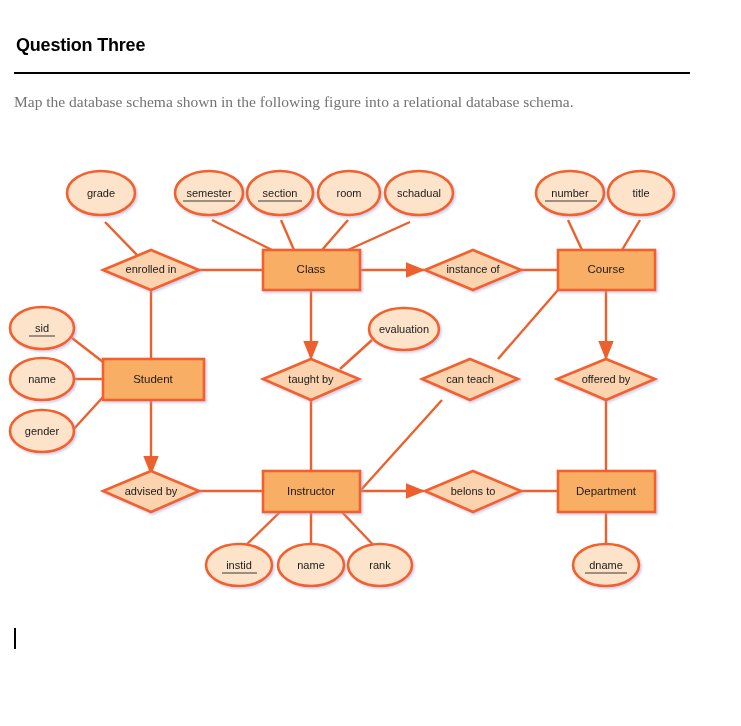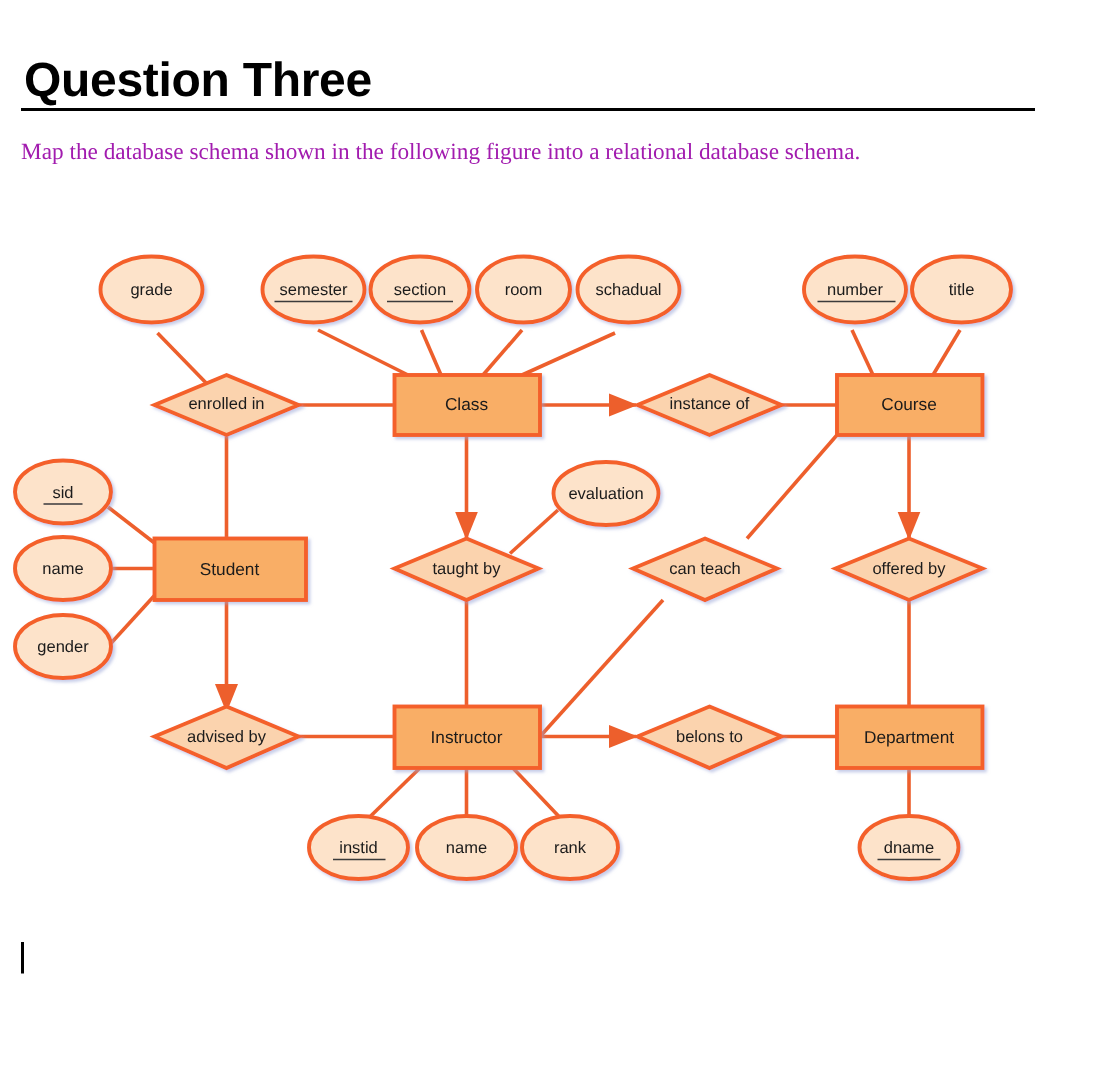--- a/index.html
+++ b/index.html
@@ -20,41 +20,41 @@
     width: 741px;
     height: 726px;
     background: #fff;
   }
   .doc-title {
     position: absolute;
     left: 16px;
     top: 35px;
     font-family: "Liberation Sans", sans-serif;
     font-weight: bold;
-    font-size: 32px;
+    font-size: 18px;
     color: #000;
     letter-spacing: -0.2px;
   }
   .title-rule {
     position: absolute;
     left: 14px;
     top: 72px;
     width: 676px;
     height: 2px;
     background: #000;
   }
   .body-text {
     position: absolute;
     left: 14px;
     top: 90px;
     width: 676px;
     font-family: "Liberation Serif", serif;
     font-size: 15.5px;
     line-height: 23px;
-    color: #a21caf;
+    color: #737373;
     text-align: justify;
   }
   .caret {
     position: absolute;
     left: 14px;
     top: 628px;
     width: 1.6px;
     height: 21px;
     background: #000;
   }

